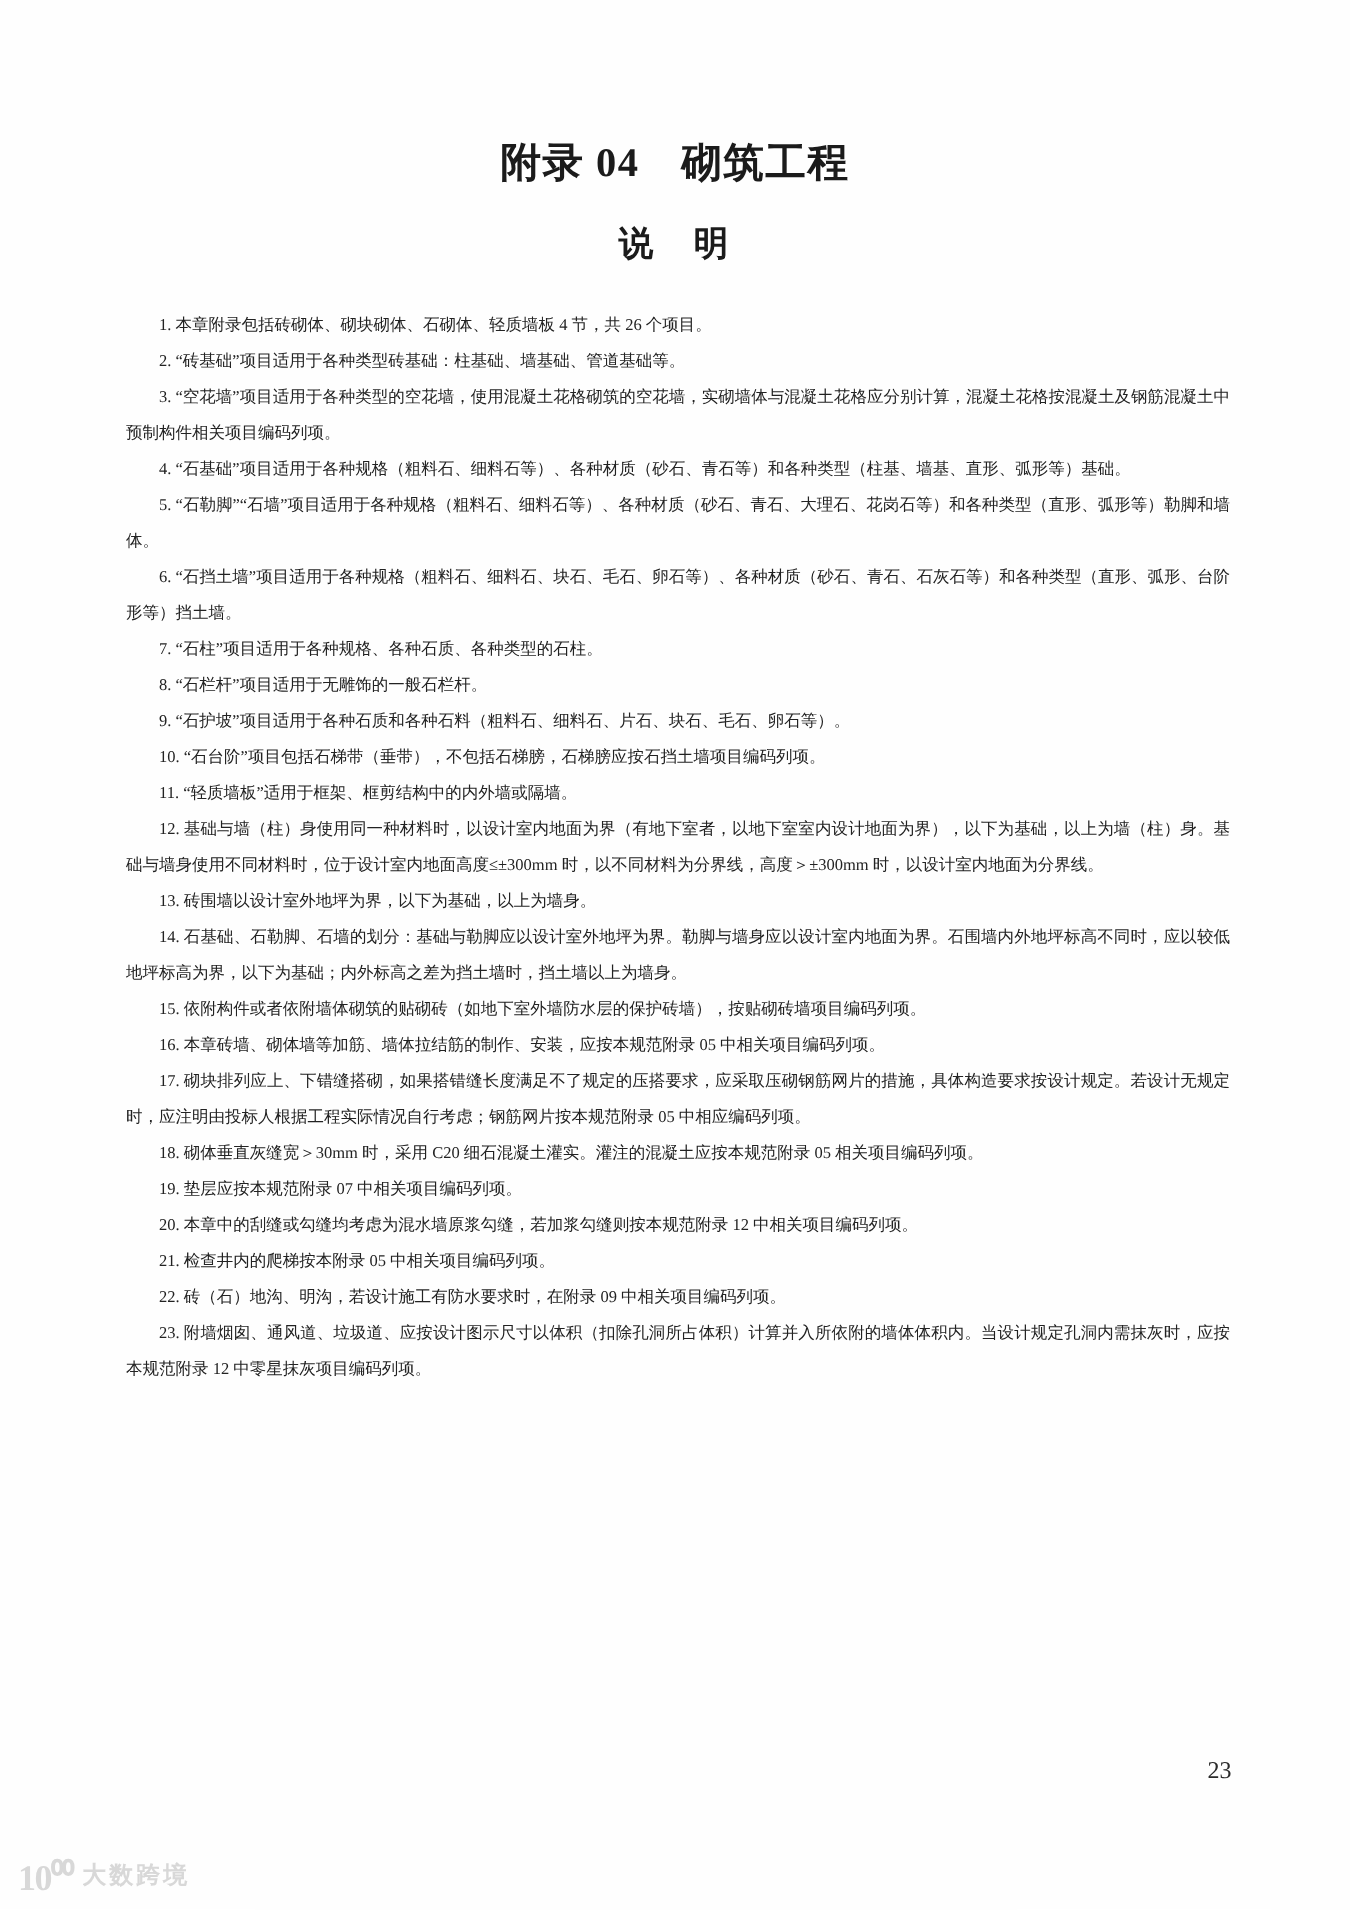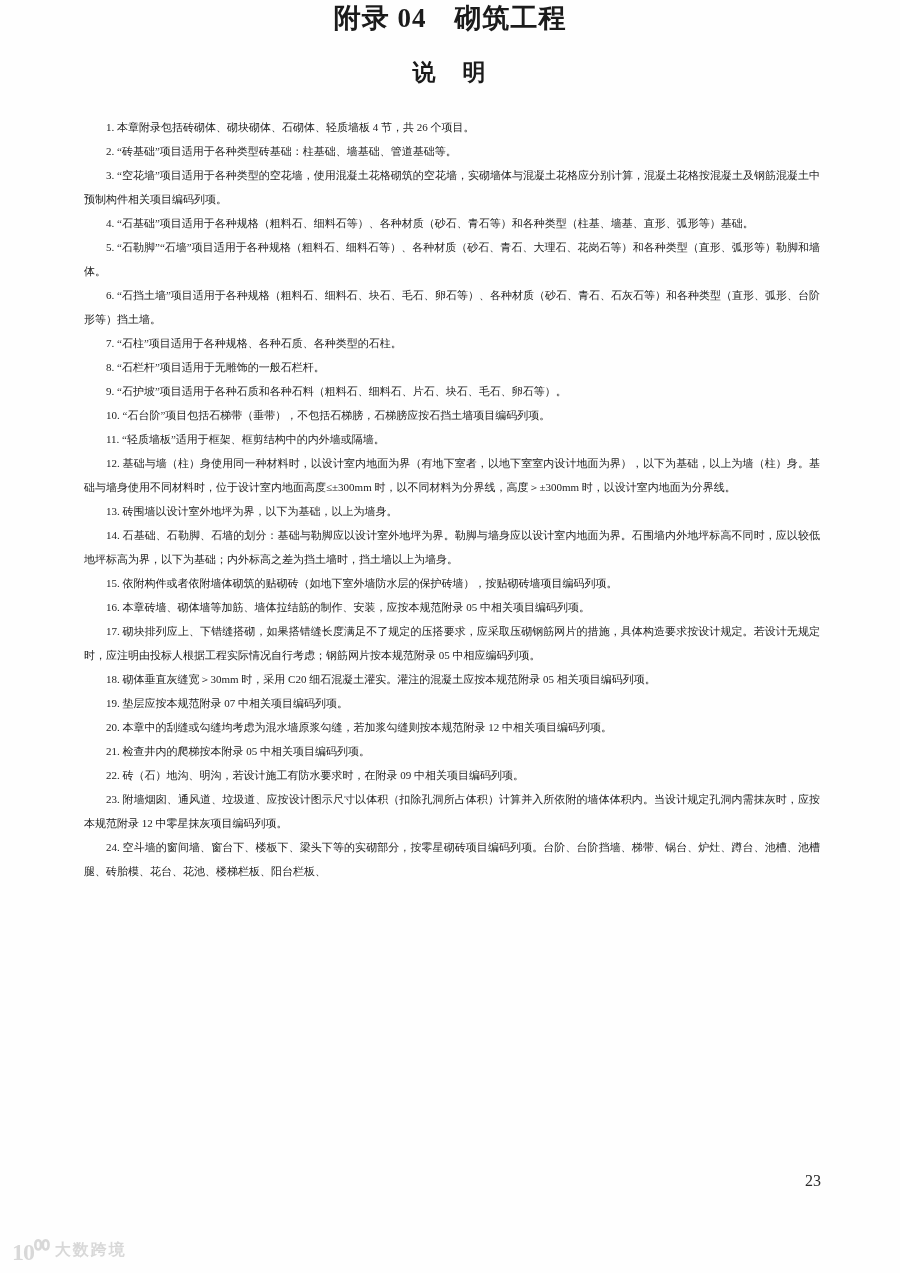--- a/index.html
+++ b/index.html
@@ -10,20 +10,21 @@
   .page {
     position: relative;
     width: 900px;
     height: 1273px;
     background: #fefefe;
     overflow: hidden;
     font-family: "Liberation Serif", "DejaVu Serif", serif;
     color: #222222;
   }
   .doc-title {
+    padding-top: 90px;
     text-align: center;
     font-size: 27px;
     font-weight: bold;
     color: #1b1b1b;
     letter-spacing: 1px;
   }
   .doc-subtitle {
     margin-top: 21px;
     text-align: center;
     font-size: 23px;
@@ -99,21 +100,20 @@
     <p>14. 石基础、石勒脚、石墙的划分：基础与勒脚应以设计室外地坪为界。勒脚与墙身应以设计室内地面为界。石围墙内外地坪标高不同时，应以较低地坪标高为界，以下为基础；内外标高之差为挡土墙时，挡土墙以上为墙身。</p>
     <p>15. 依附构件或者依附墙体砌筑的贴砌砖（如地下室外墙防水层的保护砖墙），按贴砌砖墙项目编码列项。</p>
     <p>16. 本章砖墙、砌体墙等加筋、墙体拉结筋的制作、安装，应按本规范附录 05 中相关项目编码列项。</p>
     <p>17. 砌块排列应上、下错缝搭砌，如果搭错缝长度满足不了规定的压搭要求，应采取压砌钢筋网片的措施，具体构造要求按设计规定。若设计无规定时，应注明由投标人根据工程实际情况自行考虑；钢筋网片按本规范附录 05 中相应编码列项。</p>
     <p>18. 砌体垂直灰缝宽＞30mm 时，采用 C20 细石混凝土灌实。灌注的混凝土应按本规范附录 05 相关项目编码列项。</p>
     <p>19. 垫层应按本规范附录 07 中相关项目编码列项。</p>
     <p>20. 本章中的刮缝或勾缝均考虑为混水墙原浆勾缝，若加浆勾缝则按本规范附录 12 中相关项目编码列项。</p>
     <p>21. 检查井内的爬梯按本附录 05 中相关项目编码列项。</p>
     <p>22. 砖（石）地沟、明沟，若设计施工有防水要求时，在附录 09 中相关项目编码列项。</p>
     <p>23. 附墙烟囱、通风道、垃圾道、应按设计图示尺寸以体积（扣除孔洞所占体积）计算并入所依附的墙体体积内。当设计规定孔洞内需抹灰时，应按本规范附录 12 中零星抹灰项目编码列项。</p>
-    <p>24. 空斗墙的窗间墙、窗台下、楼板下、梁头下等的实砌部分，按零星砌砖项目编码列项。台阶、台阶挡墙、梯带、锅台、炉灶、蹲台、池槽、池槽腿、砖胎模、花台、花池、楼梯栏板、阳台栏板、</p>
   </div>
 
   <div class="page-number">23</div>
 
   <div class="watermark">
     <span class="wm-logo">10⁰⁰</span>
     <span class="wm-text">大数跨境</span>
   </div>
 
 </div>

